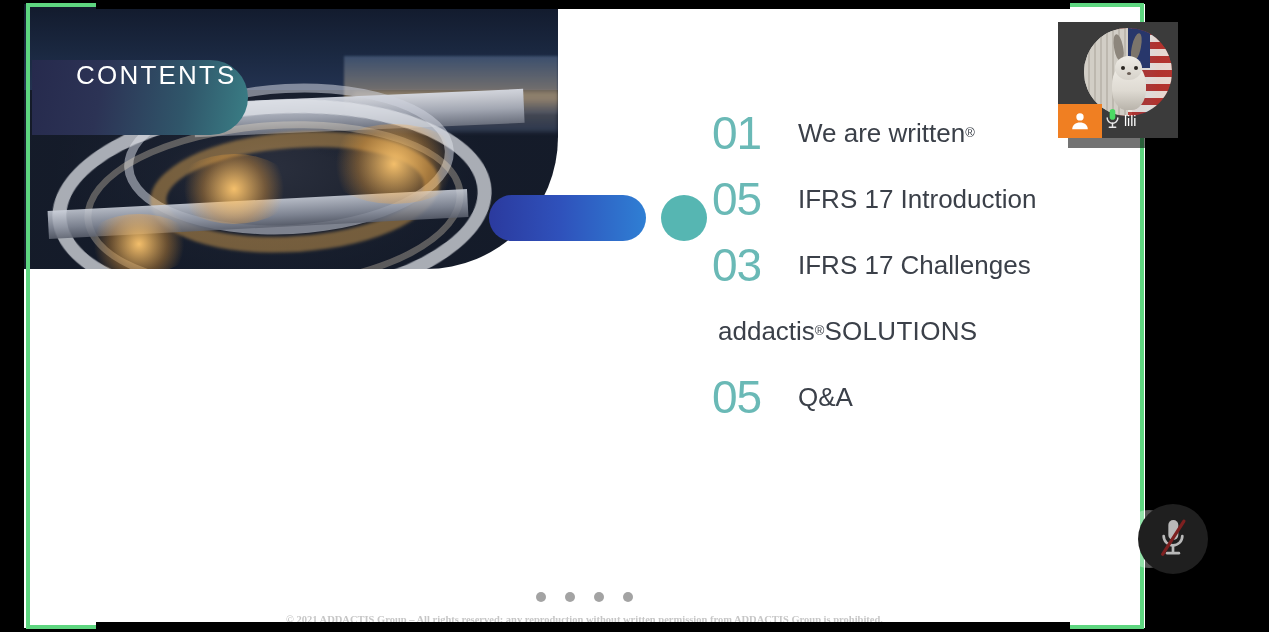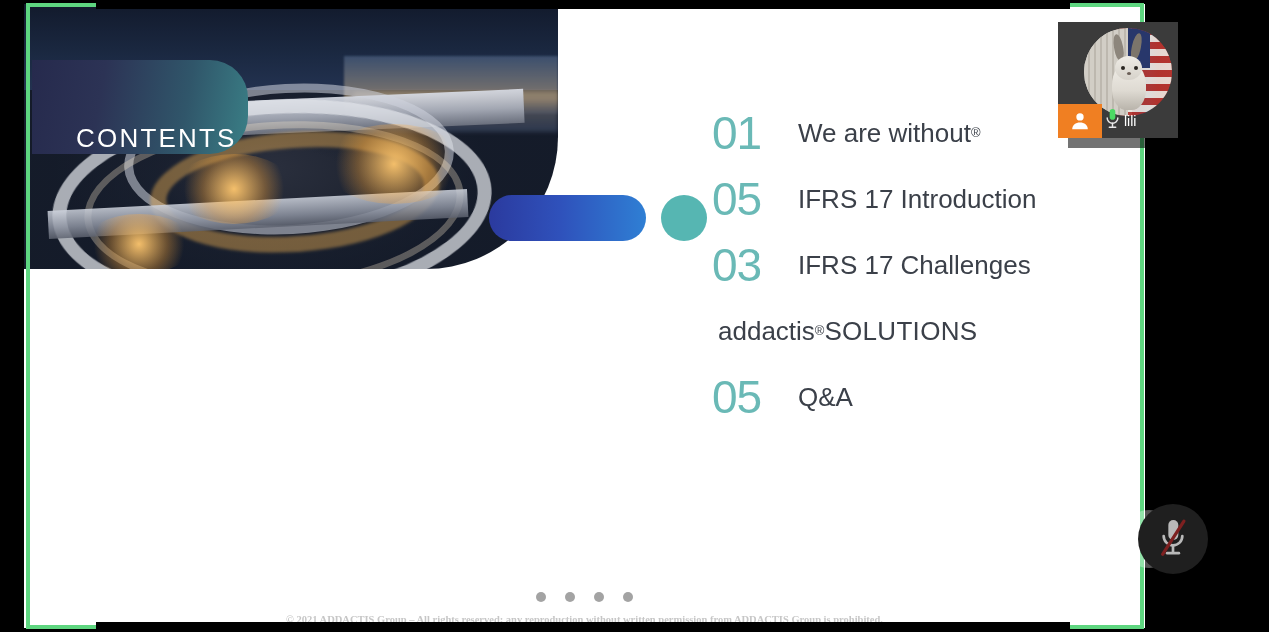--- a/index.html
+++ b/index.html
@@ -138,26 +138,26 @@
     position: absolute;
     left: 330px; top: 88px; width: 204px; height: 40px;
     background: linear-gradient(180deg, rgba(190,170,140,0.45) 0%, rgba(60,74,104,0.6) 100%);
     filter: blur(2px);
   }
 
   
   .contents-pill {
     position: absolute;
     left: 8px; top: 56px;
-    width: 216px; height: 94px;
+    width: 216px; height: 75px;
     border-top-right-radius: 38px;
     border-bottom-right-radius: 38px;
     background: linear-gradient(100deg, #262a4d 0%, #2c3355 32%, #30566a 70%, #3a7f86 100%);
     display: flex;
-    align-items: flex-end;
+    align-items: flex-start;
     z-index: 5;
   }
   .contents-pill .label {
     color: #ffffff;
     font-size: 26px;
     letter-spacing: 2.2px;
     font-weight: 300;
     padding-left: 44px;
     font-family: "Liberation Sans", sans-serif;
   }
@@ -412,21 +412,21 @@
       <span class="label">CONTENTS</span>
     </div>
 
     <div class="blue-pill"></div>
     <div class="teal-dot"></div>
 
     <div class="agenda">
 
       <div class="agenda-row">
         <span class="agenda-num">01</span>
-        <span class="agenda-text"><span>We are without</span><span class="reg">®</span></span>
+        <span class="agenda-text"><span>We are written</span><span class="reg">®</span></span>
       </div>
 
       <div class="agenda-row">
         <span class="agenda-num">05</span>
         <span class="agenda-text"><span>IFRS 17 Introduction</span><span class="reg"></span></span>
       </div>
 
       <div class="agenda-row">
         <span class="agenda-num">03</span>
         <span class="agenda-text"><span>IFRS 17 Challenges</span><span class="reg"></span></span>

